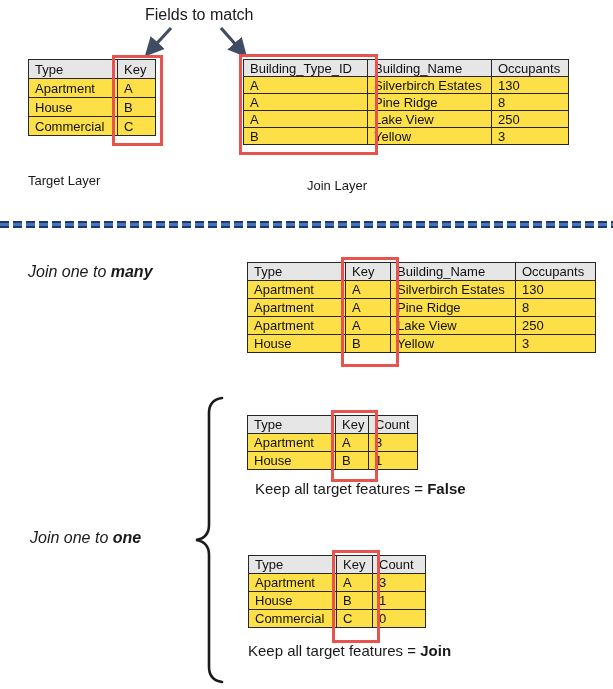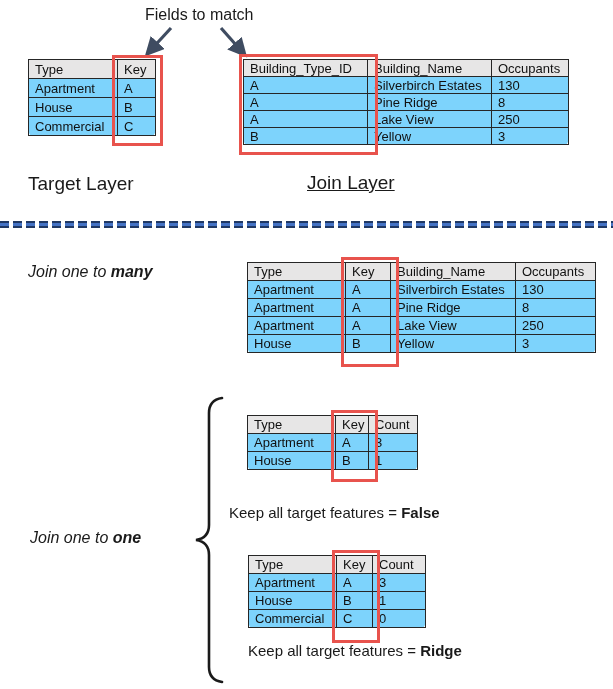--- a/index.html
+++ b/index.html
@@ -2,24 +2,24 @@
 <html style="--red: #e8534d; --header-gray: #e7e6e6; --dash-blue: #4472c4; --dash-navy: #1f3864;"><head>
 <meta charset="utf-8">
 <style>
   html,body{margin:0;padding:0;background:#fff;}
   .canvas{
     position:relative;width:613px;height:689px;background:#fff;overflow:hidden;
     font-family:"Liberation Sans",sans-serif;color:#111;
   }
   .abs{position:absolute;}
   .lbl{font-size:16px;color:#1a1a1a;white-space:nowrap;}
-  .layer-lbl{font-size:19px;color:#1a1a1a;white-space:nowrap;}
+  .layer-lbl{font-size:13px;color:#1a1a1a;white-space:nowrap;}
   .caption{font-size:15px;color:#1a1a1a;white-space:nowrap;}
 
-  table.diagram{border-collapse:collapse;table-layout:fixed;background:#7dd3fc;border-radius:6px;}
+  table.diagram{border-collapse:collapse;table-layout:fixed;background:#fde047;}
   table.diagram th,table.diagram td{
     border:1px solid #262626;font-size:13px;font-weight:normal;text-align:left;
     padding:0 0 0 6px;overflow:hidden;white-space:nowrap;color:#111;
   }
   table.diagram th{background:var(--header-gray,#e7e6e6);}
   table.tbl-target th,table.tbl-target td{height:18px;}
   table.tbl-join th,table.tbl-join td{height:16px;margin-left:20px;}
   table.tbl-many th,table.tbl-many td{height:17px;}
   table.tbl-small th,table.tbl-small td{height:17px;}
 
@@ -116,21 +116,21 @@
         <tr>
           <td>B</td>
           <td>Yellow</td>
           <td>3</td>
         </tr>
       </tbody>
     </table>
   <div class="red-box" style="left:239px;top:54px;width:133px;height:95px;"></div>
 
   <div class="abs layer-lbl" style="left:28px;top:173px;">Target Layer</div>
-  <div class="abs layer-lbl" style="left:307px;top:172px;text-decoration:underline;">Join Layer</div>
+  <div class="abs layer-lbl" style="left:307px;top:178px;">Join Layer</div>
 
   <div class="divider"></div>
 
   <div class="abs lbl" style="left:28px;top:263px;font-style:italic;">
     <span>Join one to </span><b>many</b>
   </div>
   <table class="diagram tbl-many abs" style="left:247px;top:262px;">
       <colgroup>
         <col style="width: 98px;">
         <col style="width: 45px;">
@@ -202,21 +202,21 @@
           <td>3</td>
         </tr>
         <tr>
           <td>House</td>
           <td>B</td>
           <td>1</td>
         </tr>
       </tbody>
     </table>
   <div class="red-box" style="left:331px;top:410px;width:41px;height:66px;"></div>
-  <div class="abs caption" style="left:229px;top:480px;margin-top:24px;">
+  <div class="abs caption" style="left:255px;top:480px;">
     <span>Keep all target features = </span><b>False</b>
   </div>
 
   <table class="diagram tbl-small abs" style="left:248px;top:555px;">
       <colgroup>
         <col style="width: 88px;">
         <col style="width: 36px;">
         <col style="width: 53px;">
       </colgroup>
       <thead>
@@ -239,16 +239,16 @@
         </tr>
         <tr>
           <td>Commercial</td>
           <td>C</td>
           <td>0</td>
         </tr>
       </tbody>
     </table>
   <div class="red-box" style="left:332px;top:550px;width:42px;height:87px;"></div>
   <div class="abs caption" style="left:248px;top:642px;">
-    <span>Keep all target features = </span><b>Ridge</b>
+    <span>Keep all target features = </span><b>Join</b>
   </div>
 
 </div>
 
 </body></html>

